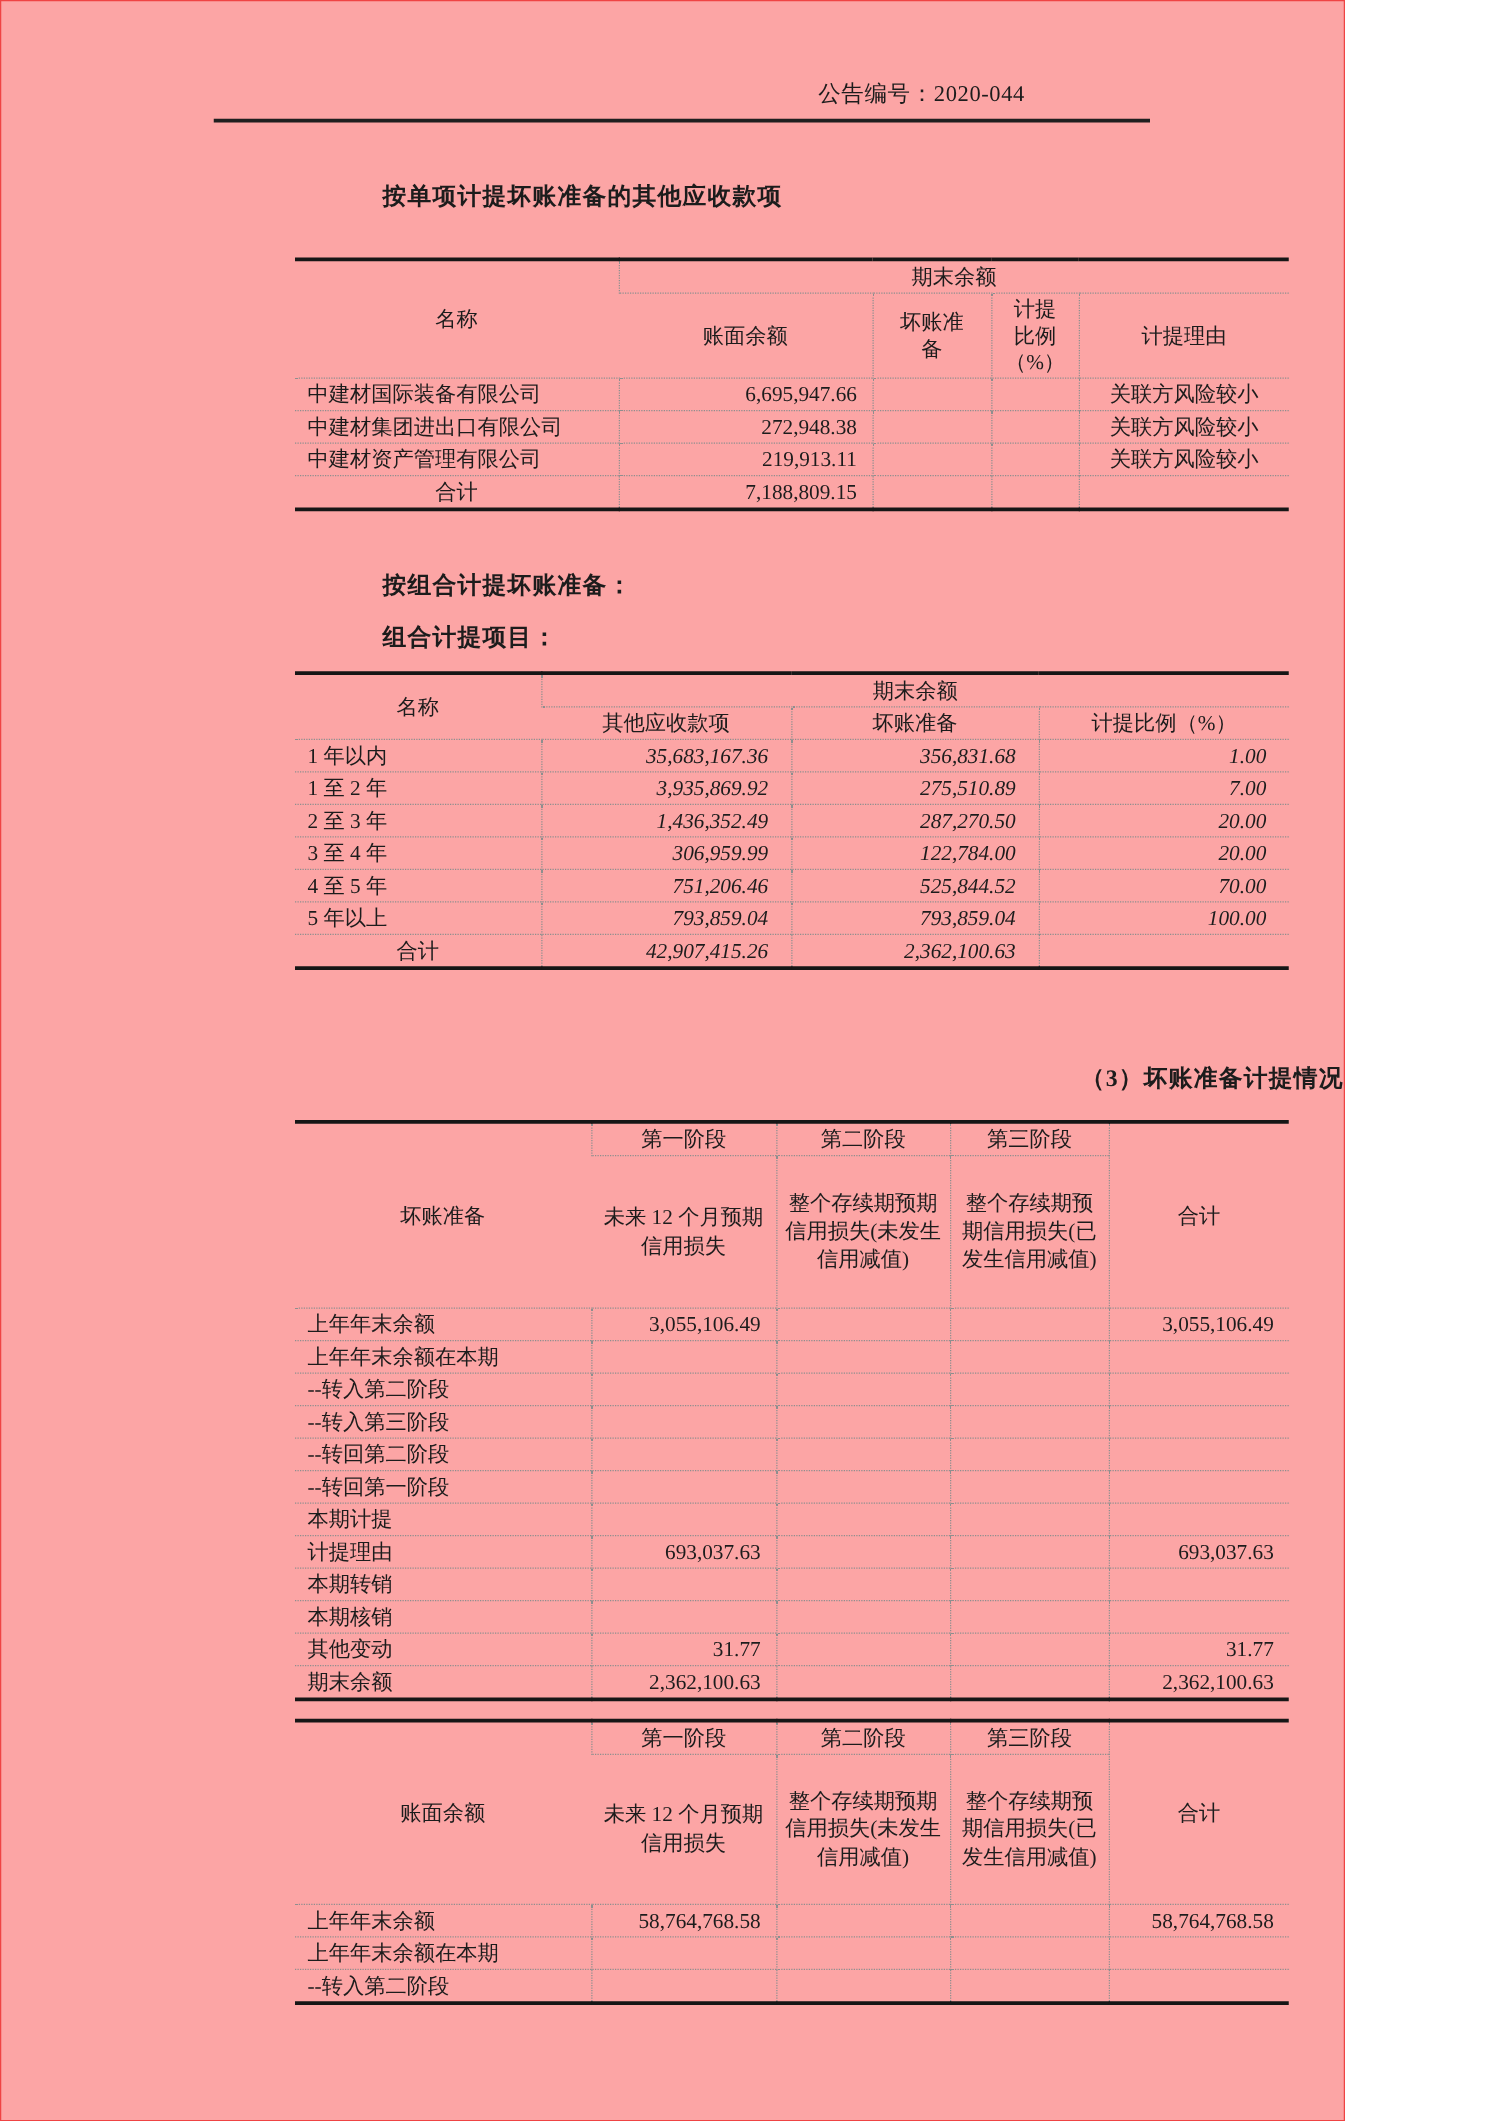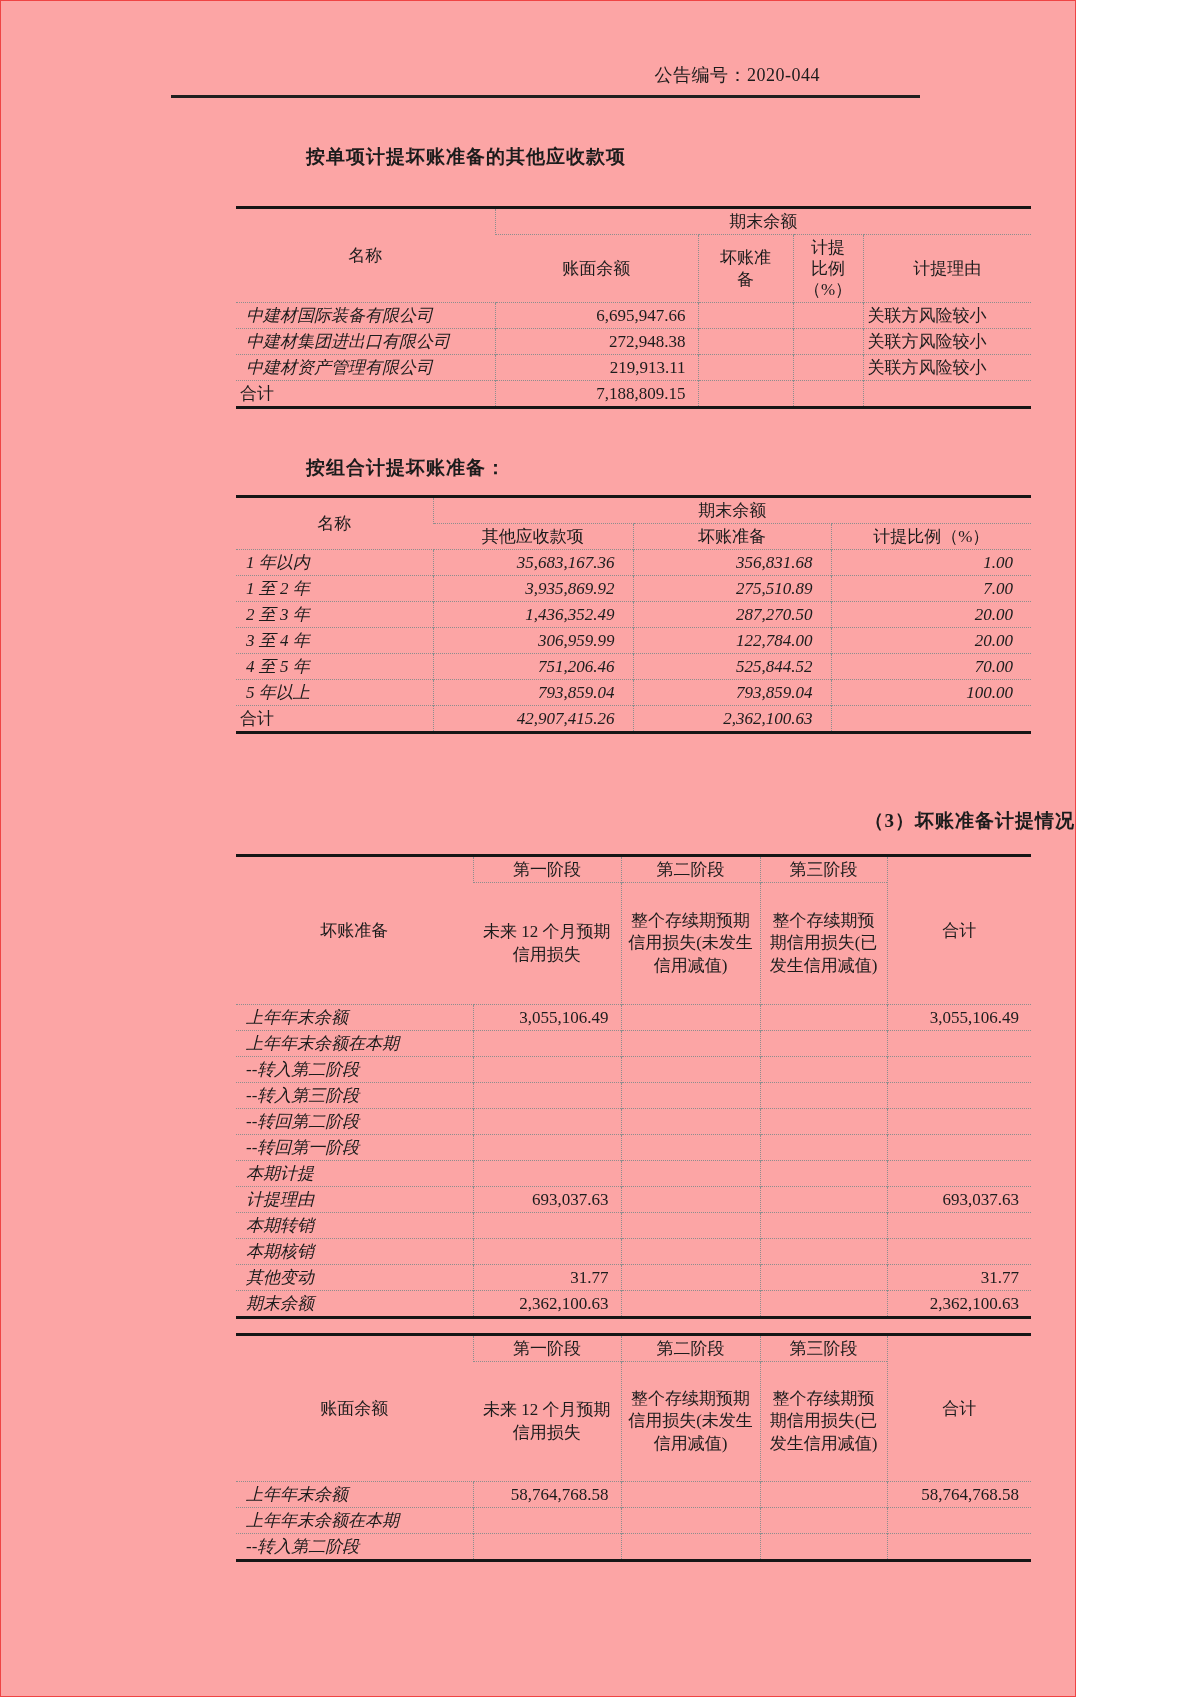--- a/index.html
+++ b/index.html
@@ -58,24 +58,24 @@
     vertical-align: middle;
     overflow: hidden;
   }
   th { text-align: center; }
   td + td, th + th { border-left: 1px dotted #8e8e8e; }
   
   thead tr + tr th { border-top: 1px dotted #8e8e8e; }
   tbody tr td { border-top: 1px dotted #8e8e8e; }
 
   .prewrap { white-space: pre-line; line-height: 1.25; }
-  .lbl  { text-align: left;  padding-left: 10px; font-style: italic; }
+  .lbl  { text-align: left;  padding-left: 10px; }
   .num  { text-align: right; padding-right: 12px; }
   .num2 { text-align: right; padding-right: 18px; font-style: italic; }
-  .ctr  { }
+  .ctr  { text-align: center; }
   .desc { line-height: 1.3; padding: 4px 6px; }
 
   
   .tbl1 thead tr.gh { height: 27px; }
   .tbl1 thead tr.sh { height: 68px; }
   .tbl1 tbody tr    { height: 26px; }
   .tbl2 thead tr    { height: 25px; }
   .tbl2 tbody tr    { height: 25px; }
   .tbl3 thead tr.gh { height: 27px; }
   .tbl3 thead tr.sh { height: 122px; }
@@ -145,20 +145,21 @@
         <td class="ctr">合计</td>
         <td class="num">7,188,809.15</td>
         <td class="num"></td>
         <td class="num"></td>
         <td class="ctr"></td>
       </tr>
     </tbody>
   </table>
 
   <h2 class="title t2">按组合计提坏账准备：</h2>
+  <h2 class="title t3">组合计提项目：</h2>
 
   <table class="tbl2">
     <colgroup>
       <col style="width:197px">
         <col style="width:200px">
         <col style="width:198px">
         <col style="width:200px">
     </colgroup>
     <thead>
       <tr class="gh">

